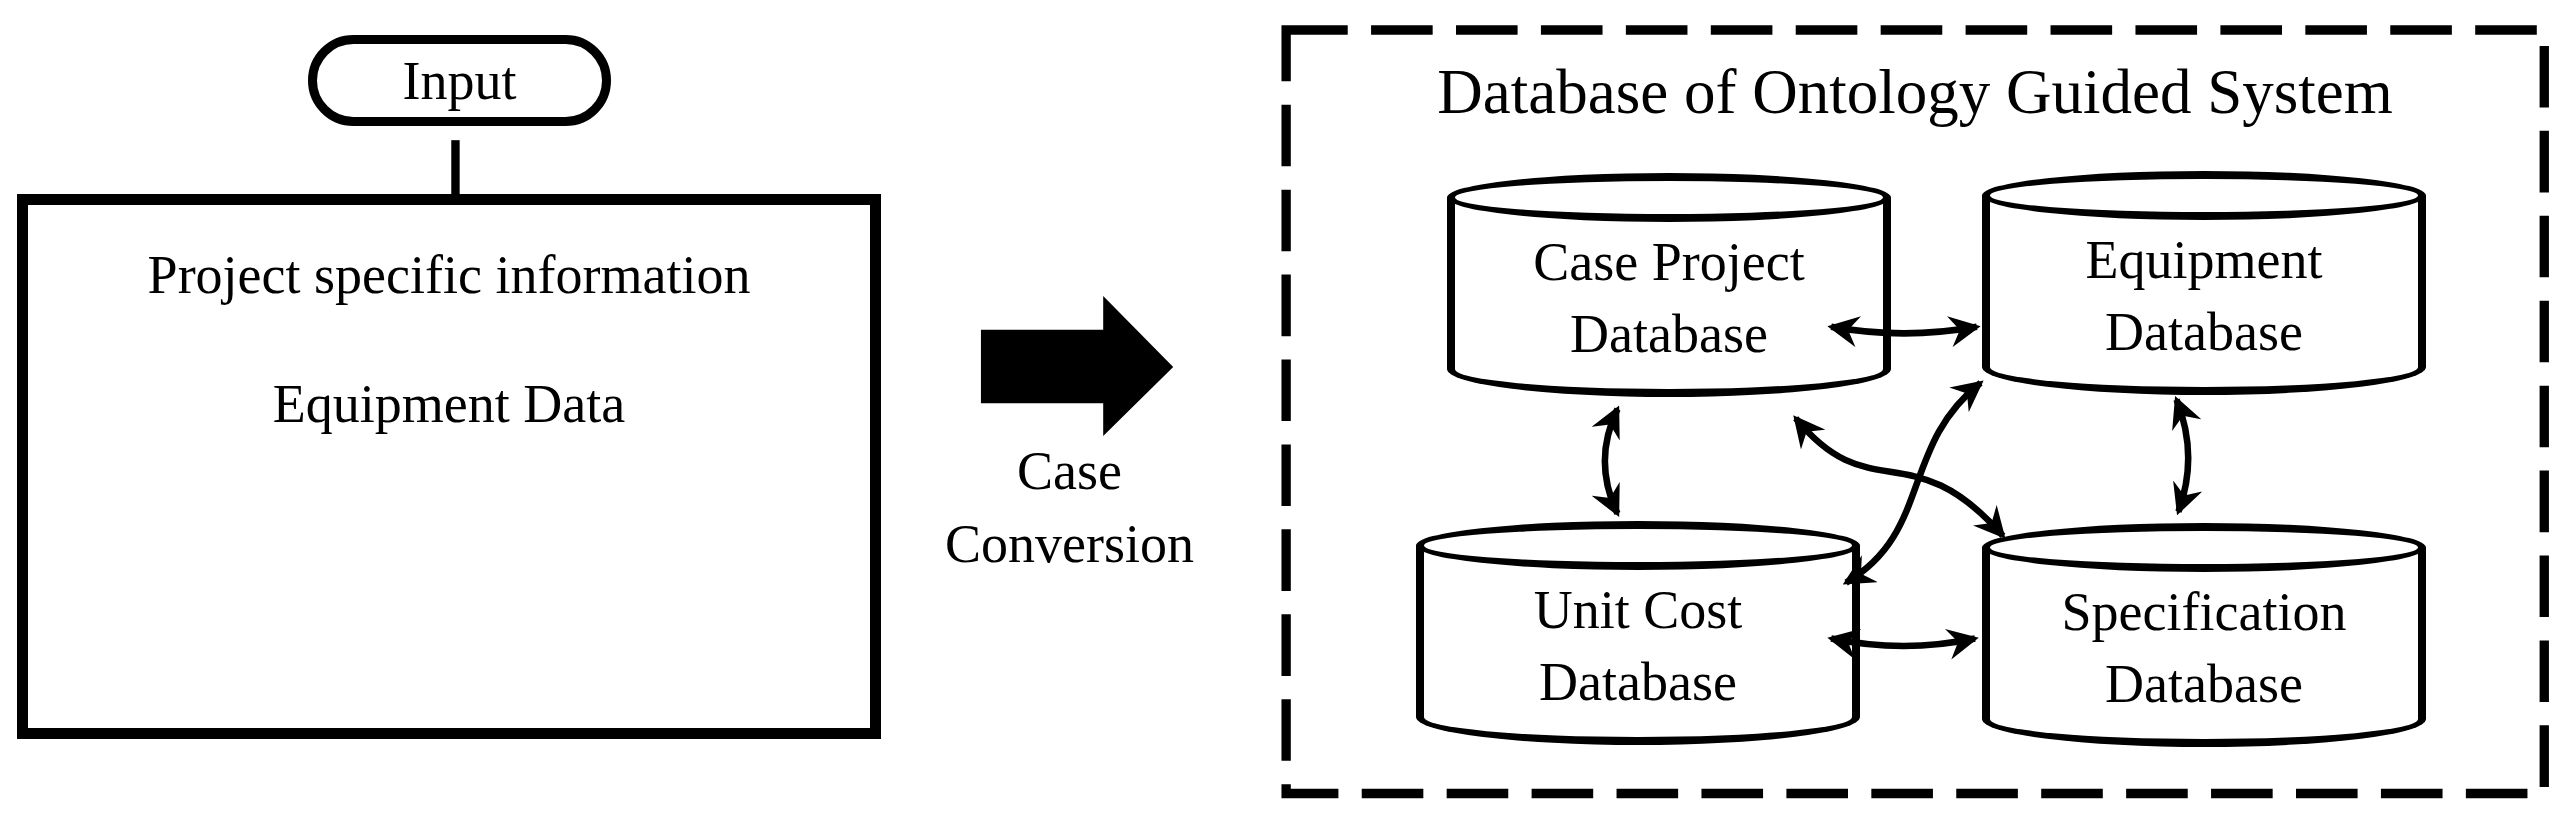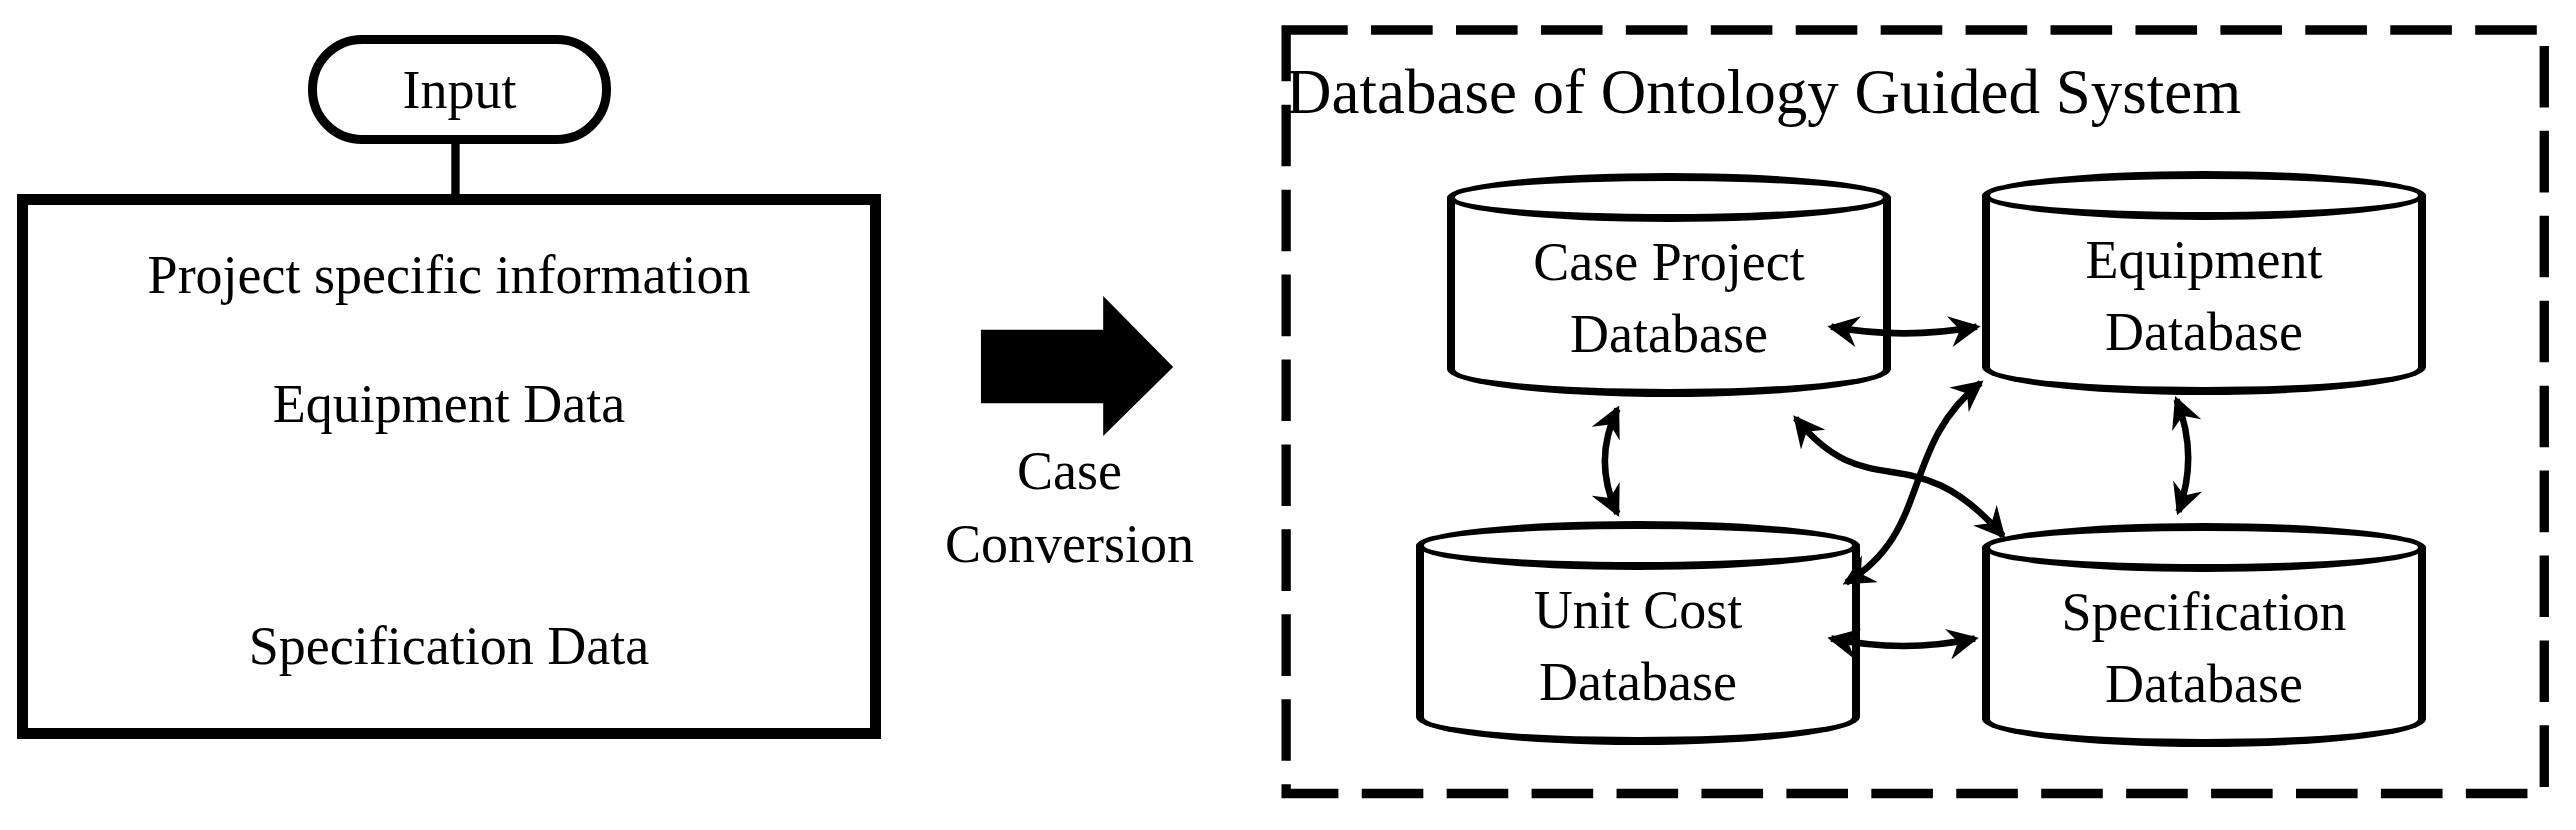--- a/index.html
+++ b/index.html
@@ -14,21 +14,21 @@
     background: #ffffff;
     font-family: "Liberation Serif", "DejaVu Serif", serif;
     color: #000000;
     overflow: hidden;
   }
   .abs { position: absolute; }
 
   
   .terminator {
     left: 308px; top: 35px;
-    width: 303px; height: 109px;
+    width: 303px; height: 91px;
     border: 9.3px solid #000;
     border-radius: 54px;
     box-sizing: border-box;
     background: #fff;
     display: flex; align-items: center; justify-content: center;
     font-size: 54px;
   }
   .input-box {
     left: 17px; top: 194px;
     width: 864px; height: 545px;
@@ -57,20 +57,21 @@
     font-size: 54px;
     line-height: 73px;
     white-space: nowrap;
   }
 
   
   .panel-title {
     left: 1286px; top: 54px;
     width: 1258px; height: 77px;
     line-height: 77px;
+    text-align: center;
     font-size: 63px;
     white-space: nowrap;
   }
   .cyl {
     position: absolute;
     width: 444px; height: 224px;
   }
   .cyl-top {
     position: absolute;
     left: 0; top: 0;
@@ -119,21 +120,20 @@
 
 <div class="canvas">
 
   <div class="abs terminator">
     <span>Input</span>
   </div>
 
   <div class="abs input-box">
     <div class="input-line l0">Project specific information</div>
     <div class="input-line l1">Equipment Data</div>
-    <div class="input-line l3">Specification Data</div>
   </div>
 
   <div class="abs conv-label">
     <div>Case</div>
     <div>Conversion</div>
   </div>
 
   <div class="abs panel-title">Database of Ontology Guided System</div>
 
   <div class="cyl case-project">

